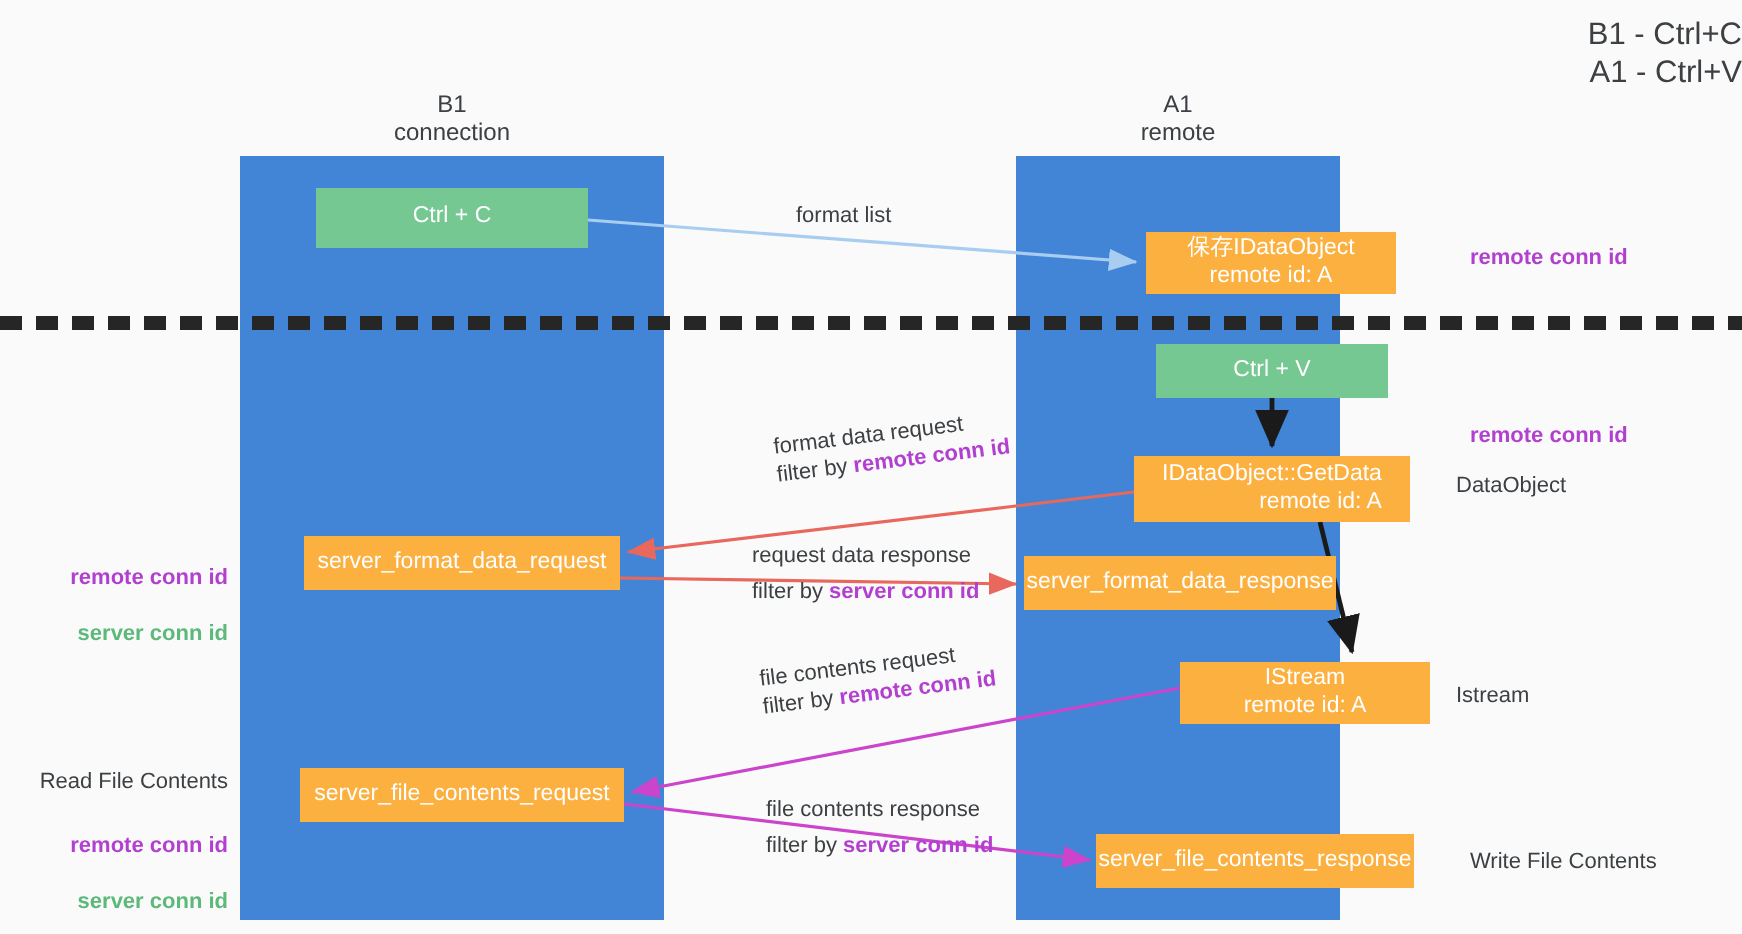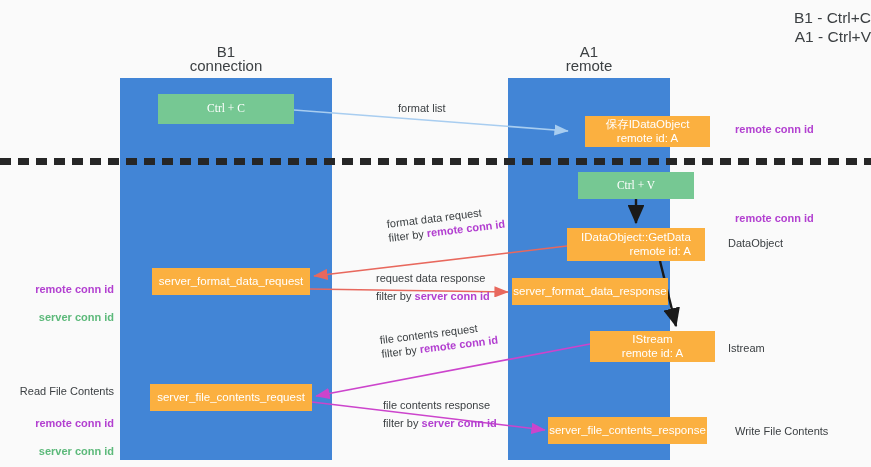--- a/index.html
+++ b/index.html
@@ -21,21 +21,21 @@
     position: absolute;
     background: #4285d6;
   }
   #lane-b1 { left: 120px; top: 78px; width: 212px; height: 382px; }
   #lane-a1 { left: 508px; top: 78px; width: 162px; height: 382px; }
 
   .lane-header {
     position: absolute;
     text-align: center;
     color: #3c4043;
-    font-size: 15px;
+    font-size: 12px;
     line-height: 14px;
     white-space: pre-line;
   }
   #header-b1 { left: 120px; top: 45px; width: 212px; }
   #header-a1 { left: 508px; top: 45px; width: 162px; }
 
   #title {
     position: absolute;
     left: 0;
     top: 8px;
@@ -54,25 +54,25 @@
     flex-direction: column;
     align-items: center;
     justify-content: center;
     color: #ffffff;
     font-size: 11.5px;
     line-height: 13.5px;
     text-align: center;
     padding: 2px 4px;
     white-space: pre-line;
   }
-  .node.green { background: #76c893; font-family: Liberation Serif, serif; }
+  .node.green { background: #76c893; }
   .node.orange { background: #fbb040; }
 
   #n-ctrlc  { left: 158px; top: 94px;  width: 136px; height: 30px; }
-  #n-save   { left: 573px; top: 116px; width: 125px; height: 31px; margin-left: 12px; }
+  #n-save   { left: 573px; top: 116px; width: 125px; height: 31px; }
   #n-ctrlv  { left: 578px; top: 172px; width: 116px; height: 27px; }
   #n-getdata{ left: 567px; top: 228px; width: 138px; height: 33px; text-align: right; }
   #n-sfdreq { left: 152px; top: 268px; width: 158px; height: 27px; }
   #n-sfdres { left: 512px; top: 278px; width: 156px; height: 27px; }
   #n-istream{ left: 590px; top: 331px; width: 125px; height: 31px; }
   #n-sfcreq { left: 150px; top: 384px; width: 162px; height: 27px; }
   #n-sfcres { left: 548px; top: 417px; width: 159px; height: 27px; }
 
   .side-label {
     position: absolute;

